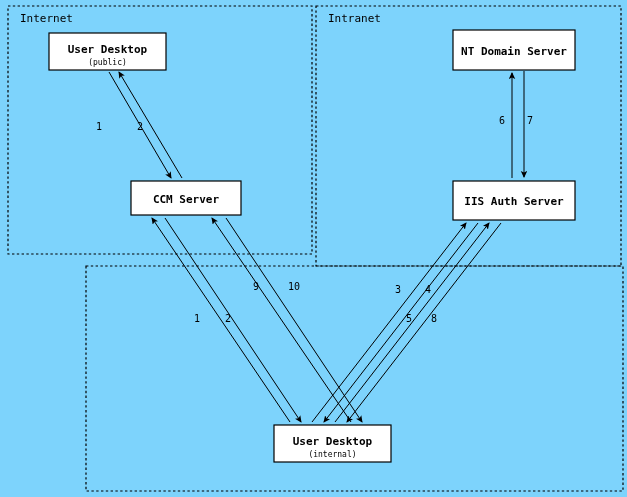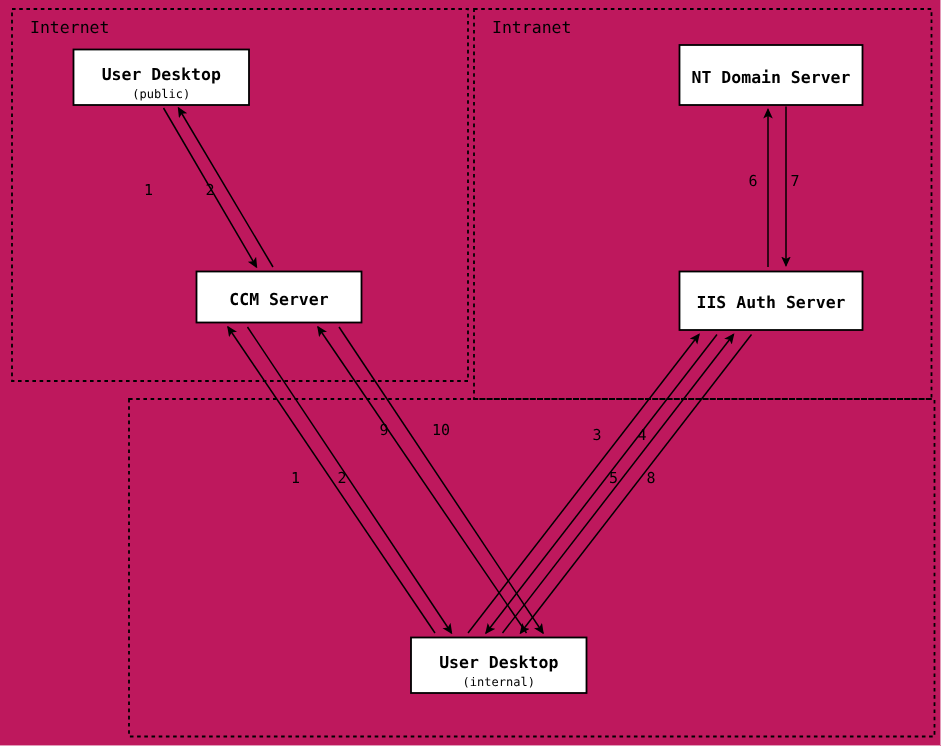--- a/index.html
+++ b/index.html
@@ -4,21 +4,21 @@
 <style>
   html, body {
     margin: 0;
     padding: 0;
     background: #ffffff;
   }
   #diagram-root {
     position: relative;
     width: 627px;
     height: 497px;
-    background: #be185d;
+    background: #7dd3fc;
     font-family: "DejaVu Sans Mono", monospace;
     overflow: hidden;
   }
   svg.layer {
     position: absolute;
     left: 0;
     top: 0;
     width: 627px;
     height: 497px;
   }

